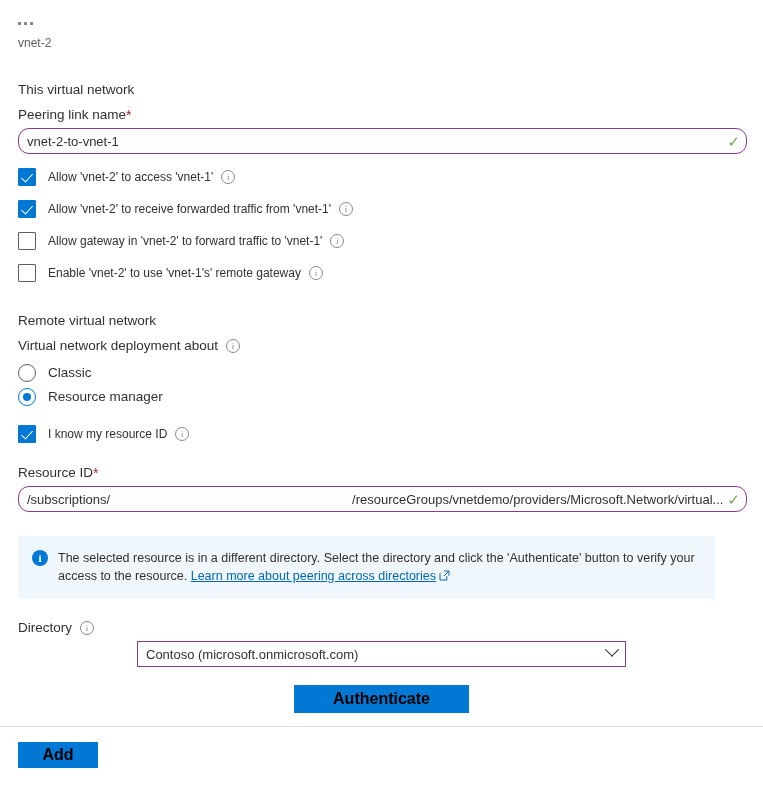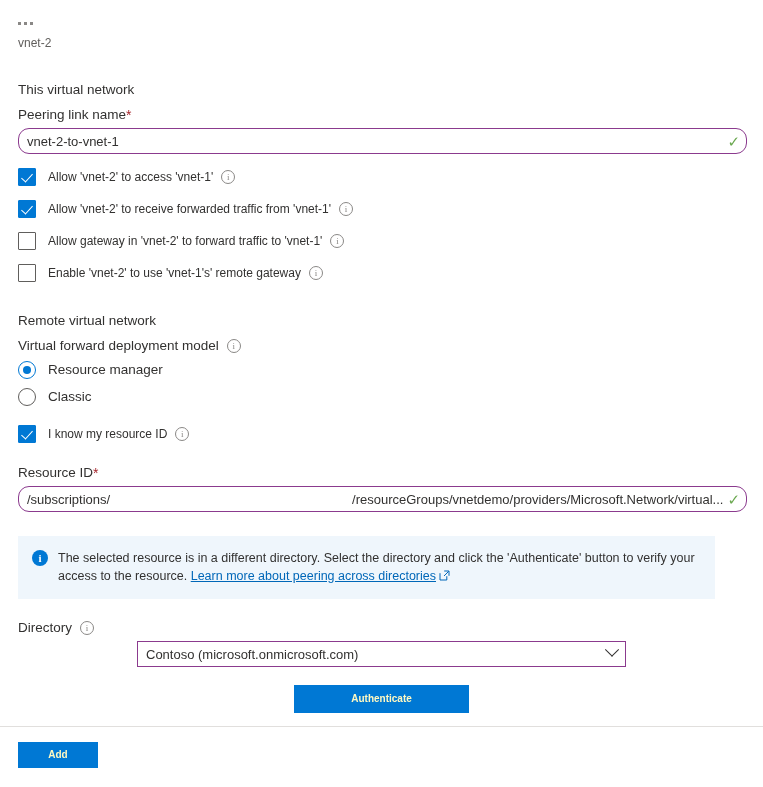--- a/index.html
+++ b/index.html
@@ -196,23 +196,23 @@
   .chev {
     width: 10px; height: 10px;
     border: solid #323130;
     border-width: 0 1.3px 1.3px 0;
     transform: rotate(45deg) translate(-3px,-3px);
     flex: 0 0 auto;
   }
 
   .btn-primary {
     background: #0078d4;
-    color: #fef9c3;
+    color: #000000;
     border: none;
-    font-size: 10px;
+    font-size: 16px;
     font-weight: bold;
     font-family: "Liberation Sans", sans-serif;
     cursor: pointer;
     line-height: 1;
   }
   .btn-auth { width: 175px; height: 28px; }
 
   
   .footer-rule {
     position: absolute;
@@ -276,32 +276,32 @@
 
     <div class="cb-row">
       <span class="cb"></span>
       <span class="cb-label">Enable 'vnet-2' to use 'vnet-1's' remote gateway</span>
       <span class="info-i">i</span>
     </div>
 
     <div class="section-head">Remote virtual network</div>
 
     <div class="field-label">
-      <span>Virtual forward deployment model</span>
-      <span class="info-i">i</span>
+      <span>Virtual network deployment about</span>
+      <span class="info-i">i</span>
+    </div>
+
+    <div class="rd-row">
+      <span class="rd"></span>
+      <span class="rd-label">Classic</span>
     </div>
 
     <div class="rd-row" style="margin-top:6px">
       <span class="rd on"></span>
       <span class="rd-label">Resource manager</span>
-    </div>
-
-    <div class="rd-row">
-      <span class="rd"></span>
-      <span class="rd-label">Classic</span>
     </div>
 
     <div class="cb-row" style="margin-top:19px">
       <span class="cb on"></span>
       <span class="cb-label">I know my resource ID</span>
       <span class="info-i">i</span>
     </div>
 
     <div class="field-label" style="margin-top:21px">
       <span>Resource ID</span>

